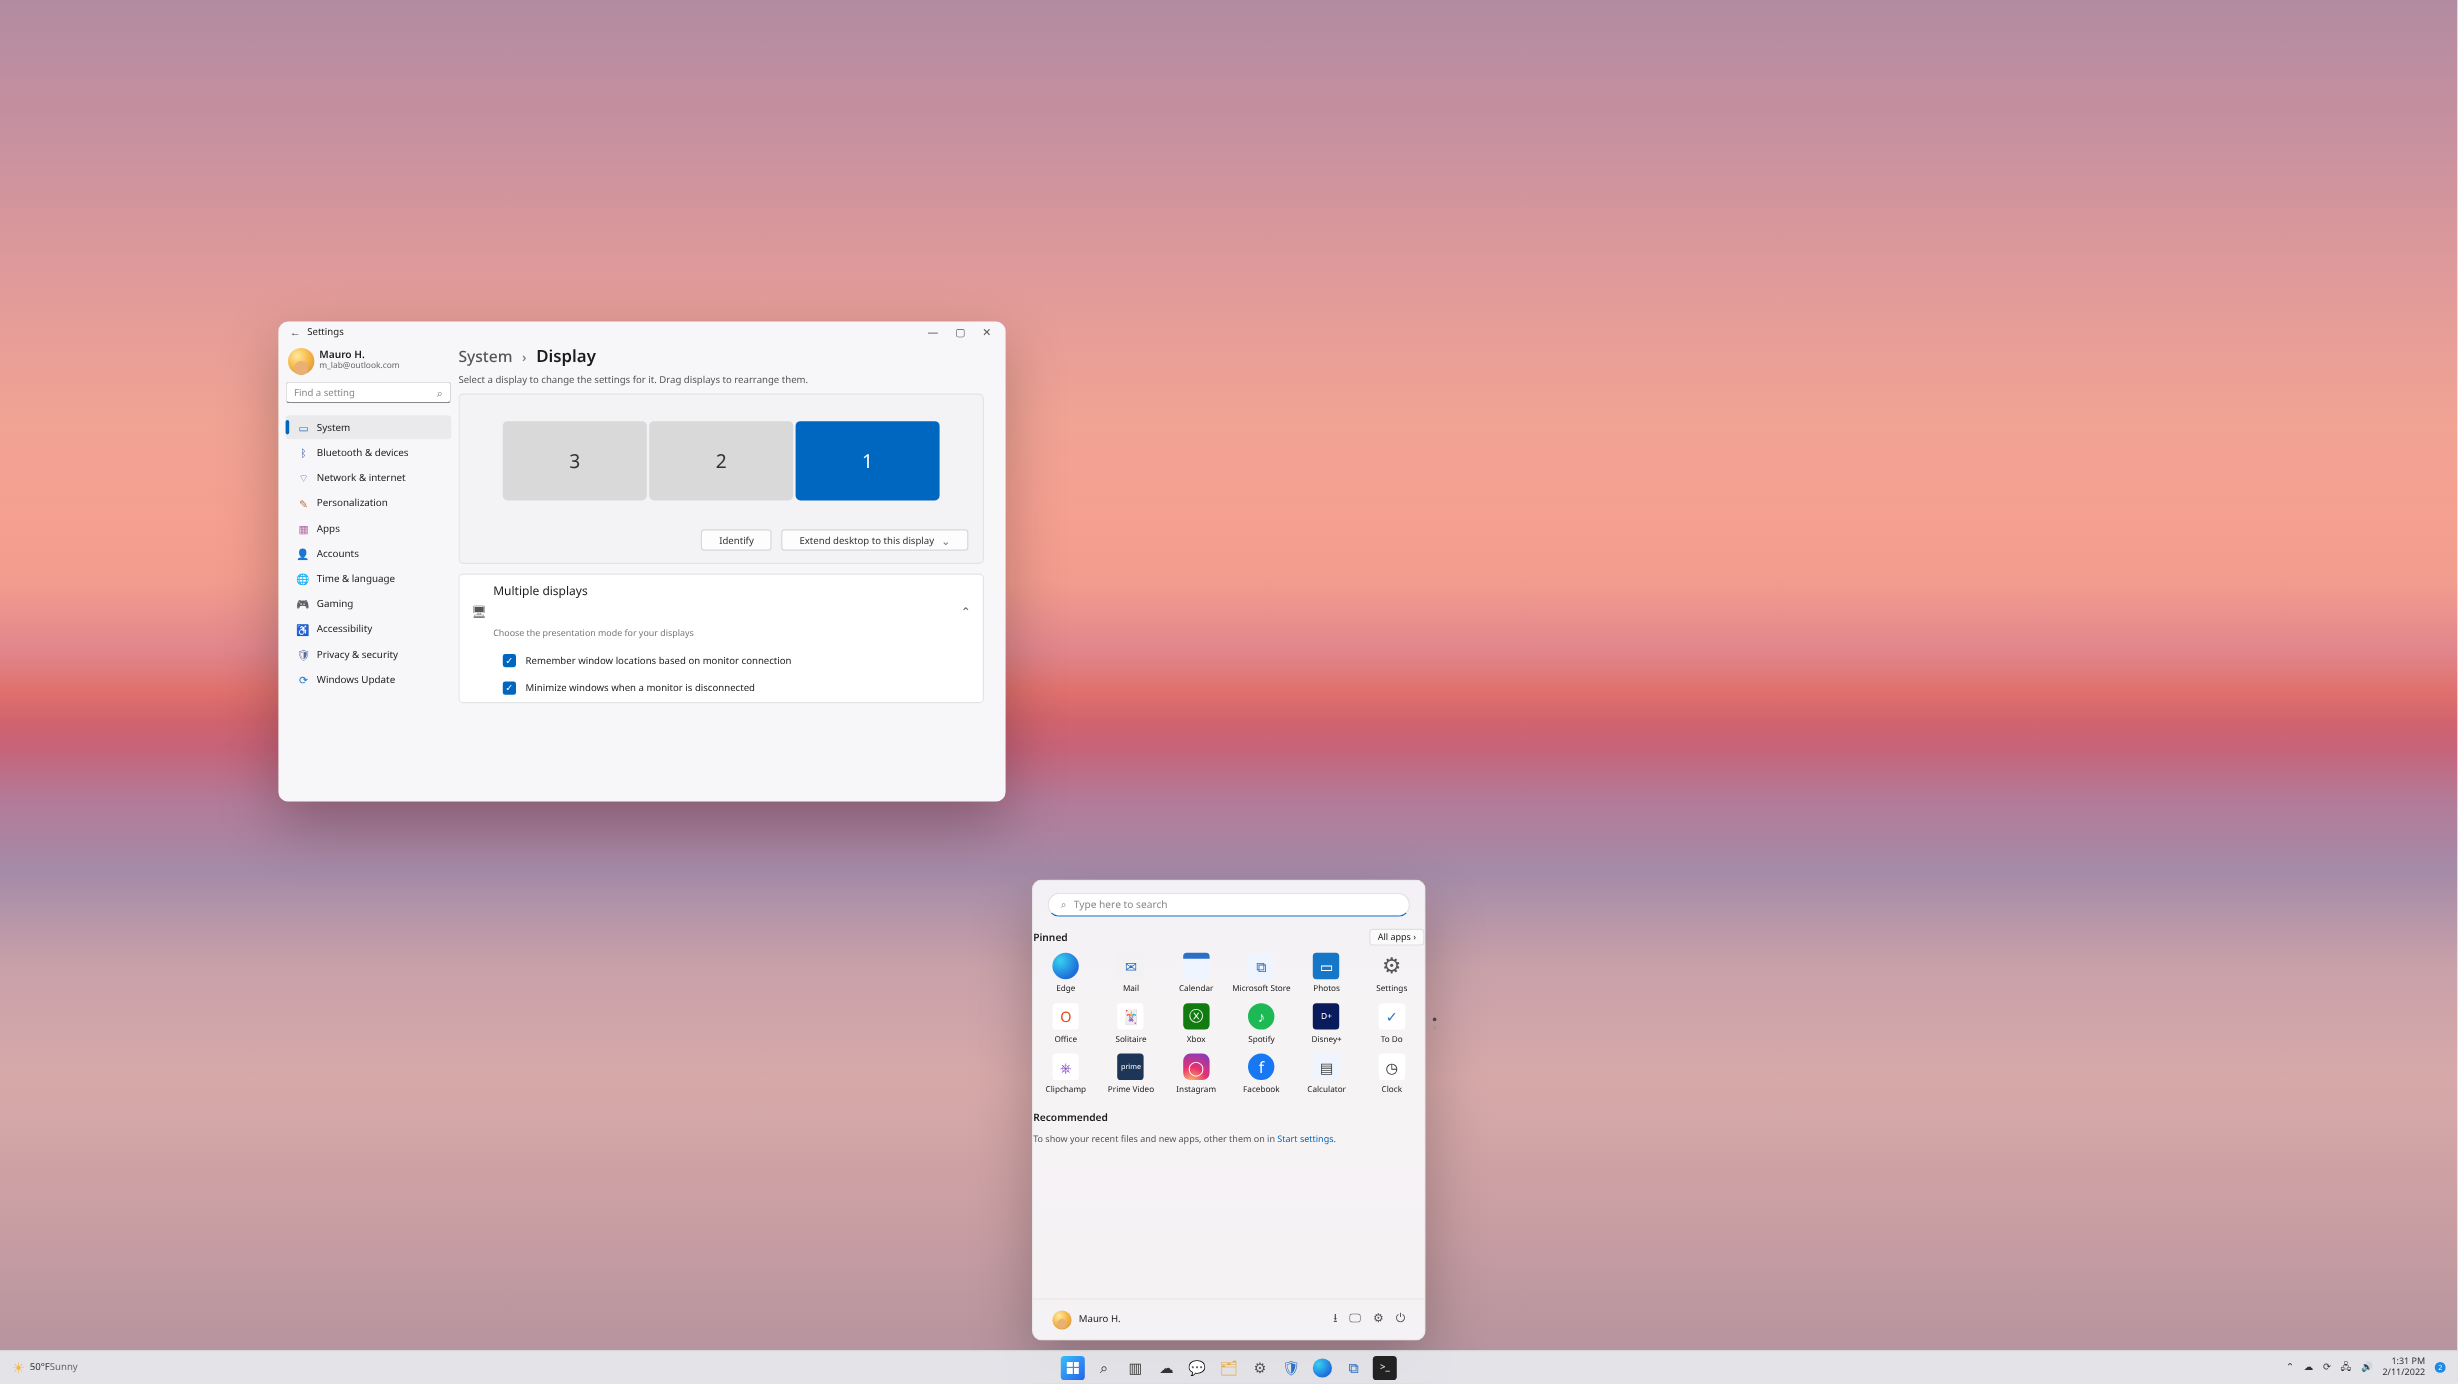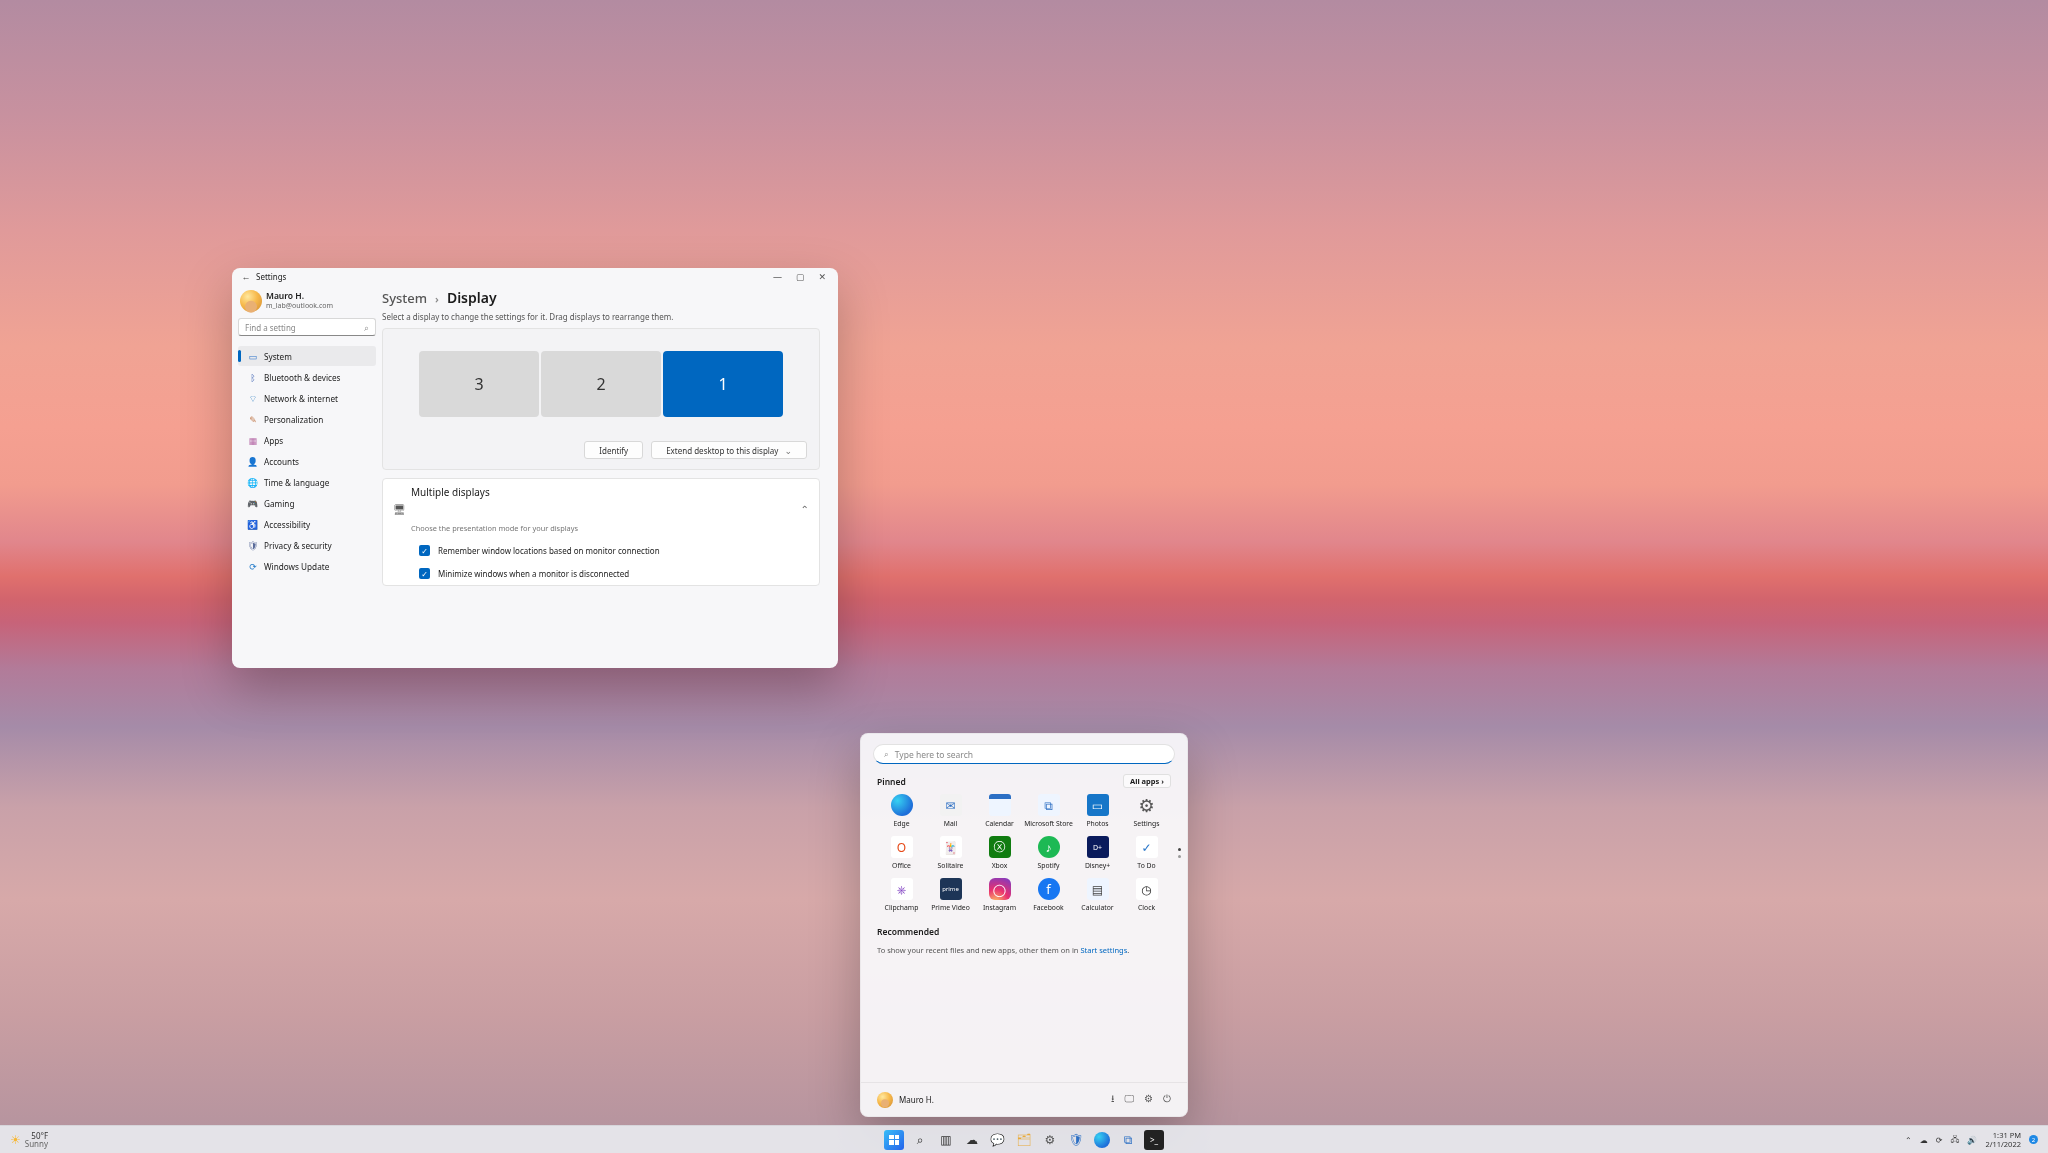--- a/index.html
+++ b/index.html
@@ -198,29 +198,29 @@
     margin: 10px 12px;
     height: 20px;
     background: #fff;
     border: 1px solid #e2e2e2; border-bottom: 1.5px solid var(--accent);
     border-radius: 12px;
     display: flex; align-items: center; gap: 6px;
     padding: 0 10px;
     font-size: 8.5px; color: #888;
   }
   .start-sec {
-    padding: 0 16px;
+    padding: 0 0;
   }
   .start-sec-head {
     display: flex; align-items: center;
     font-size: 8.5px; font-weight: 600; margin-bottom: 6px;
   }
   .start-allapps {
     margin-left: auto;
-    font-size: 7.5px; font-weight: 700;
+    font-size: 7.5px; font-weight: 400;
     background: rgba(255,255,255,0.6);
     border: 1px solid #e0e0e0; border-radius: 3px;
     padding: 1px 6px;
   }
   .start-allapps::after { content: " ›"; }
 
   .start-grid {
     display: grid;
     grid-template-columns: repeat(6, 1fr);
     gap: 8px 0;
@@ -288,21 +288,21 @@
     background: rgba(235,238,243,.88);
     border-top: 1px solid rgba(0,0,0,.06);
     display: flex; align-items: center;
     font-size: 8px; color: #333;
   }
   .tb-weather {
     display: flex; align-items: center; gap: 4px;
     padding-left: 10px; width: 160px;
   }
   .tb-weather .sun { color: #f7b733; font-size: 12px; }
-  .tb-weather .txt { display: flex; flex-direction: column; line-height: 1; align-items: flex-end; }
+  .tb-weather .txt { display: flex; flex-direction: row; line-height: 1; }
   .tb-center {
     position: absolute; left: 50%; transform: translateX(-50%);
     display: flex; gap: 6px;
   }
   .tb-icon {
     width: 20px; height: 20px; border-radius: 3px;
     display: flex; align-items: center; justify-content: center;
     font-size: 12px;
   }
   .tb-start { background: linear-gradient(135deg, #38bdf8, #2563eb); color:#fff; font-size:9px; }

